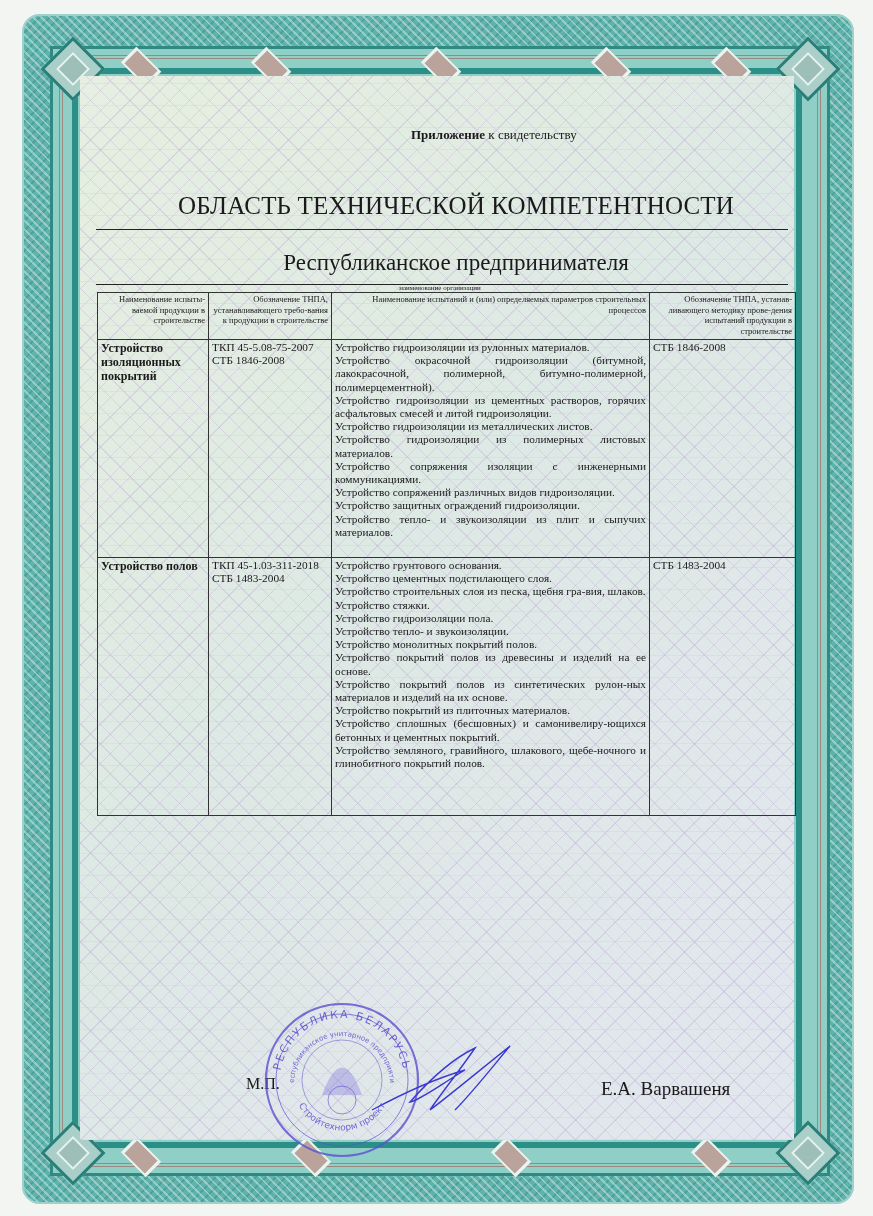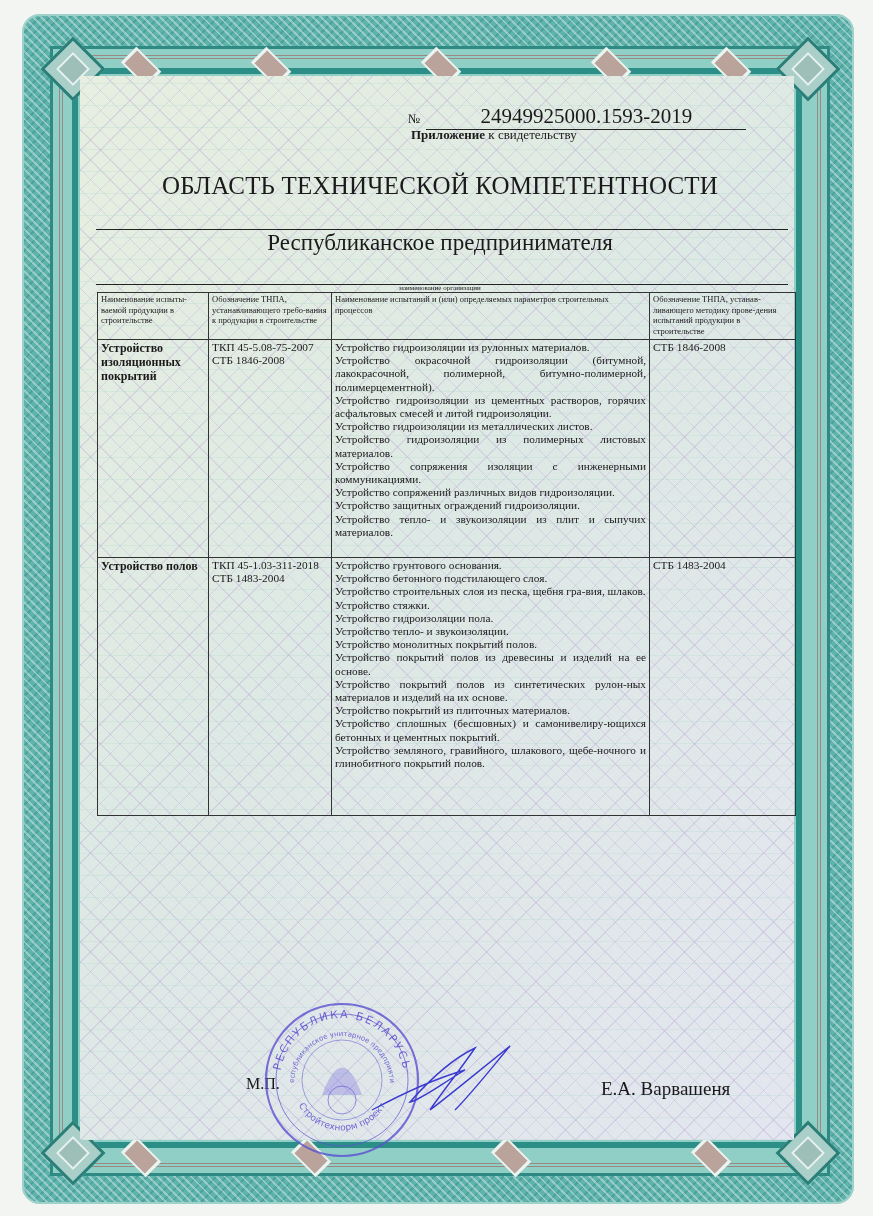--- a/index.html
+++ b/index.html
@@ -61,39 +61,39 @@
   .num-line { position: absolute; left: 408px; top: 104px; font-size: 13px; width: 360px; }
   .num-line .num {
     display: inline-block; width: 320px; border-bottom: 1px solid #222;
     font-size: 21px; text-align: center; margin-left: 6px;
   }
   .date-line { position: absolute; left: 411px; top: 132px; font-size: 13px; white-space: nowrap; }
   .date-line .big { font-size: 21px; }
   .date-line .u { display: inline-block; border-bottom: 1px solid #222; text-align: center; }
 
   .title {
-    position: absolute; left: 90px; width: 700px; text-align: center; white-space: nowrap;
+    position: absolute; left: 106px; width: 700px; text-align: center; white-space: nowrap; margin-top: 20px;
   }
   .t1 { top: 172px; font-size: 25px; letter-spacing: 0.2px; }
   .t2 { top: 205px; font-size: 21px; }
   .t3 { top: 230px; font-size: 23px; }
   .t4 { top: 260px; font-size: 23px; }
   .rule { position: absolute; left: 96px; width: 692px; border-top: 1px solid #222; }
   .r1 { top: 229px; }
   .r2 { top: 284px; }
   .org-caption { position: absolute; left: 90px; width: 700px; top: 284px; text-align: center; font-size: 7px; }
 
   table.comp {
     position: absolute; left: 97px; top: 292px; width: 698px;
     border-collapse: collapse; table-layout: fixed;
   }
   table.comp th, table.comp td {
     border: 1px solid #333; vertical-align: top; padding: 1px 3px;
   }
-  table.comp th { font-weight: normal; font-size: 8.5px; line-height: 10.5px; text-align: left; height: 44px; }
+  table.comp th { font-weight: normal; font-size: 8.5px; line-height: 10.5px; text-align: right; height: 44px; }
   table.comp td { font-size: 11.3px; line-height: 13.2px; }
   td.prod { font-weight: bold; font-size: 12px !important; line-height: 14px !important; }
   td.tests div { text-align: justify; }
   .col1 { width: 111px; } .col2 { width: 123px; } .col3 { width: 318px; } .col4 { width: 146px; }
 
   .sign-left { position: absolute; left: 123px; top: 1039px; font-size: 11.3px; line-height: 16px; }
   .mp { position: absolute; left: 246px; top: 1075px; font-size: 16px; }
   .signer { position: absolute; left: 601px; top: 1078px; font-size: 19px; }
 
   .stamp { position: absolute; left: 262px; top: 1000px; width: 160px; height: 160px; }
@@ -117,23 +117,20 @@
 <div class="diamond" style="left:130px;top:1146px;"></div>
 <div class="diamond" style="left:300px;top:1146px;"></div>
 <div class="diamond" style="left:500px;top:1146px;"></div>
 <div class="diamond" style="left:700px;top:1146px;"></div>
 <div class="paper"></div>
 
 <div class="content">
 
   <div class="appendix">
     <b>Приложение</b><span> к свидетельству</span>
-  </div>
-  <div class="num-line">
-    <span>№</span><span class="num">24949925000.1593-2019</span>
   </div>
 
   <div class="title t1">ОБЛАСТЬ ТЕХНИЧЕСКОЙ КОМПЕТЕНТНОСТИ</div>
   <div class="rule r1"></div>
   <div class="title t3">Республиканское предпринимателя</div>
   <div class="rule r2"></div>
   <div class="org-caption">наименование организации</div>
 
   <table class="comp">
     <colgroup>
@@ -171,21 +168,21 @@
         <td>СТБ 1846-2008</td>
       </tr>
       <tr style="height:258px">
         <td class="prod">Устройство полов</td>
         <td>
           <div>ТКП 45-1.03-311-2018</div>
           <div>СТБ 1483-2004</div>
         </td>
         <td class="tests">
           <div>Устройство грунтового основания.</div>
-          <div>Устройство бетонного подстилающего слоя.</div>
+          <div>Устройство цементных подстилающего слоя.</div>
           <div>Устройство строительных слоя из песка, щебня гра-вия, шлаков.</div>
           <div>Устройство стяжки.</div>
           <div>Устройство гидроизоляции пола.</div>
           <div>Устройство тепло- и звукоизоляции.</div>
           <div>Устройство монолитных покрытий полов.</div>
           <div>Устройство покрытий полов из древесины и изделий на ее основе.</div>
           <div>Устройство покрытий полов из синтетических рулон-ных материалов и изделий на их основе.</div>
           <div>Устройство покрытий из плиточных материалов.</div>
           <div>Устройство сплошных (бесшовных) и самонивелиру-ющихся бетонных и цементных покрытий.</div>
           <div>Устройство земляного, гравийного, шлакового, щебе-ночного и глинобитного покрытий полов.</div>

